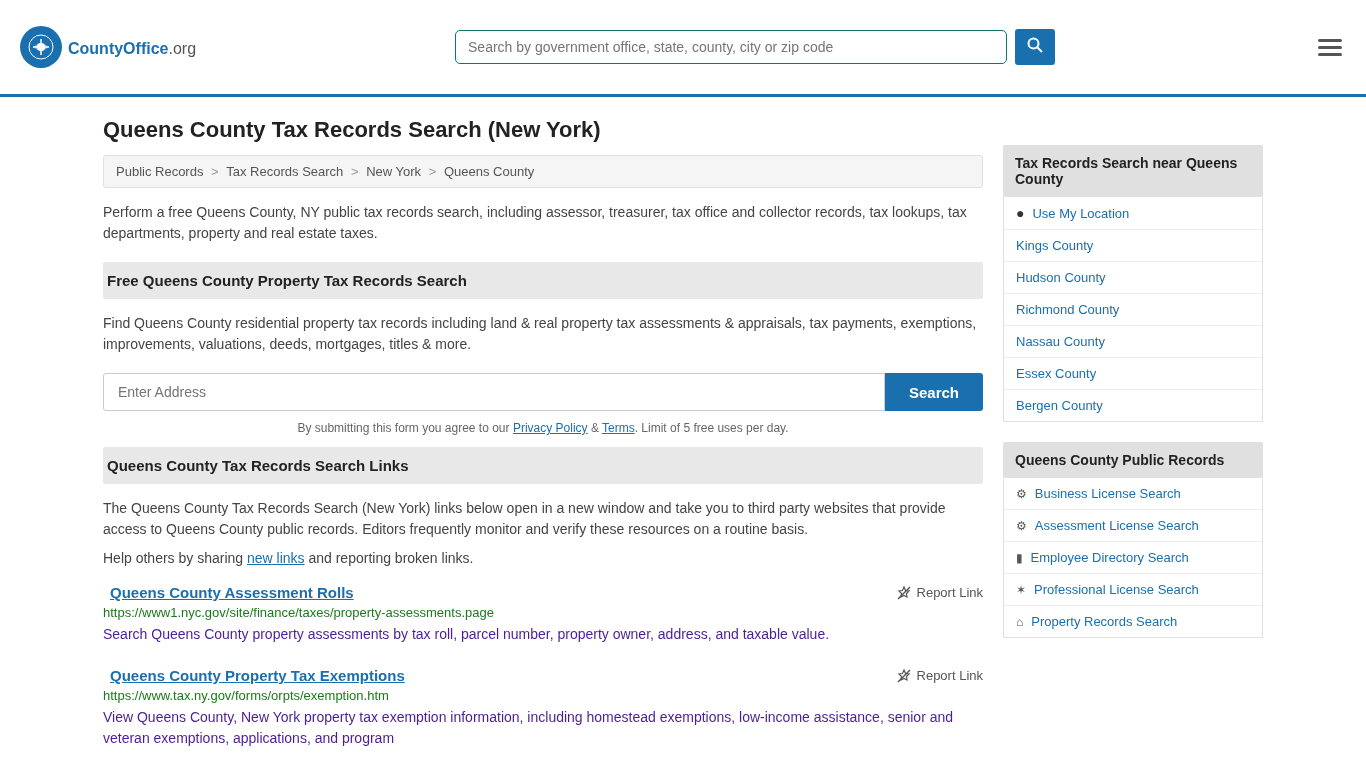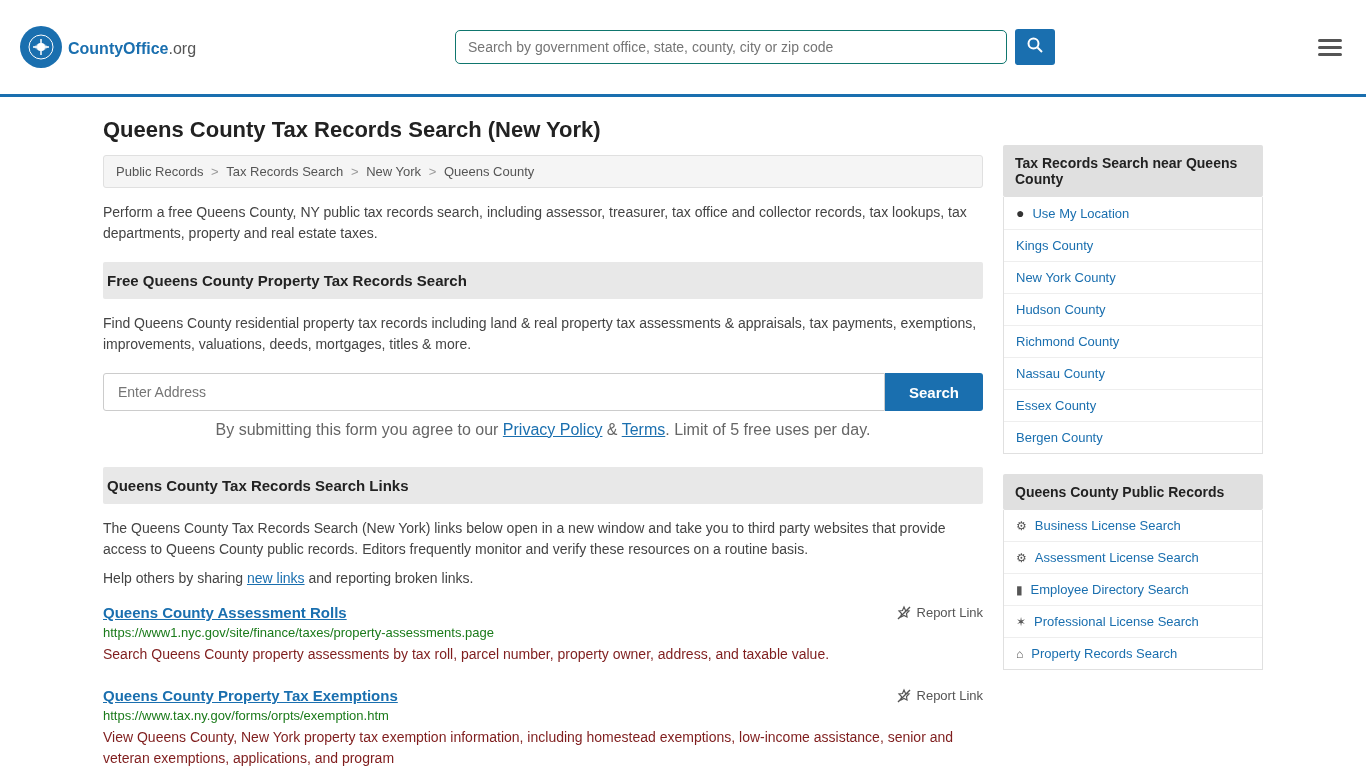--- a/index.html
+++ b/index.html
@@ -143,24 +143,24 @@
       background: #1a6faf;
       color: white;
       border: none;
       padding: 10px 24px;
       font-size: 15px;
       font-weight: bold;
       border-radius: 0 3px 3px 0;
       cursor: pointer;
     }
     .form-disclaimer {
-      font-size: 16px;
+      font-size: 12px;
       color: #666;
       text-align: center;
-      margin-bottom: 28px;
+      margin-bottom: 12px;
     }
     .form-disclaimer a { color: #1a6faf; }
 
     .links-section-desc {
       font-size: 14px;
       color: #444;
       line-height: 1.5;
       margin-bottom: 10px;
     }
     .share-text {
@@ -170,20 +170,21 @@
     }
     .share-text a { color: #1a6faf; text-decoration: underline; }
 
     .link-item {
       margin-bottom: 22px;
     }
     .link-item-header {
       display: flex;
       justify-content: space-between;
       margin-bottom: 4px;
+      margin-left: 7px;
     }
     .link-title {
       font-size: 15px;
       font-weight: bold;
       color: #1a6faf;
       text-decoration: underline;
       cursor: pointer;
     }
     .report-link-btn {
       display: flex;
@@ -195,21 +196,21 @@
       background: none;
       border: none;
     }
     .link-url {
       color: #1a7a1a;
       font-size: 13px;
       margin-bottom: 4px;
     }
     .link-desc {
       font-size: 14px;
-      color: #7f1d1d;
+      color: #4c1d95;
       line-height: 1.5;
     }
 
     
     .sidebar {
       width: 260px;
       flex-shrink: 0;
       margin-top: 28px;
     }
     .sidebar-section {
@@ -359,23 +360,20 @@
       <div class="sidebar-header">Tax Records Search near Queens County</div>
       <div class="sidebar-list">
         <div class="sidebar-item">
           <span class="location-icon">●</span>
           <a href="#">Use My Location</a>
         </div>
         <div class="sidebar-item">
           <a href="#">Kings County</a>
         </div>
         <div class="sidebar-item">
-          <a href="#">New York County</a>
-        </div>
-        <div class="sidebar-item">
           <a href="#">Hudson County</a>
         </div>
         <div class="sidebar-item">
           <a href="#">Richmond County</a>
         </div>
         <div class="sidebar-item">
           <a href="#">Nassau County</a>
         </div>
         <div class="sidebar-item">
           <a href="#">Essex County</a>

